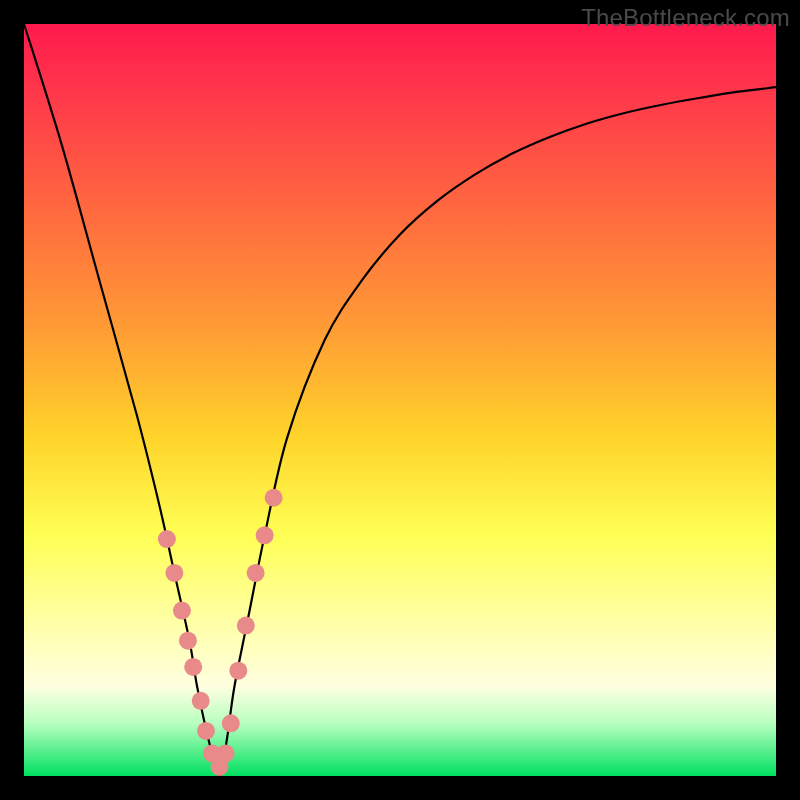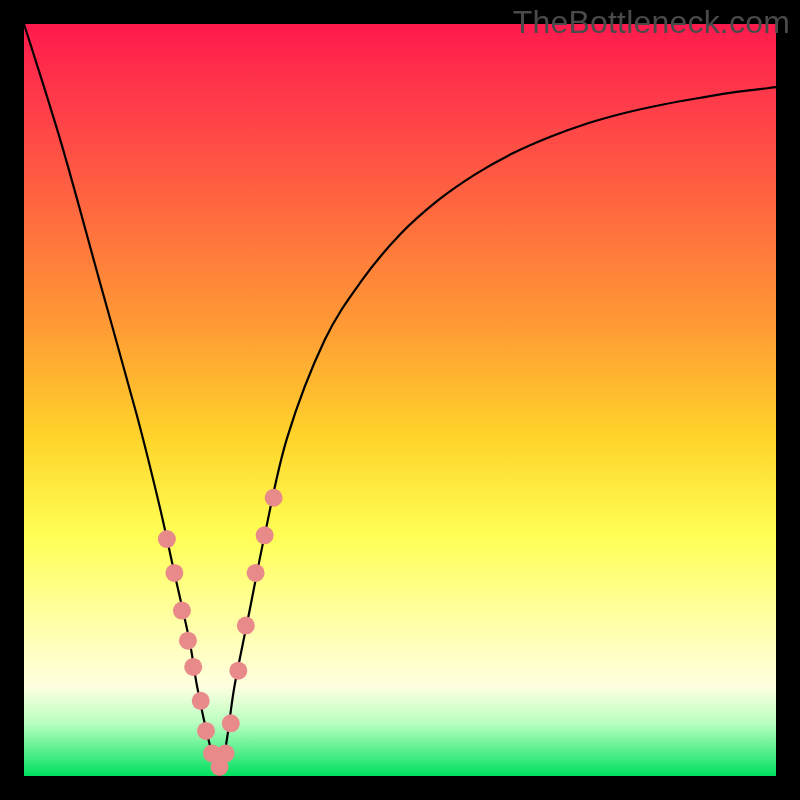--- a/index.html
+++ b/index.html
@@ -35,21 +35,21 @@
       #ffffe0 88%,
       #b8ffc0 93%,
       #00e060 100%
     );
   }
   .watermark {
     position: absolute;
     top: 4px;
     right: 10px;
     color: #4a4a4a;
-    font-size: 32px;
+    font-size: 24px;
     font-weight: 500;
     letter-spacing: 0.2px;
   }
   svg.curve {
     position: absolute;
     top: 0;
     left: 0;
     width: 752px;
     height: 752px;
     overflow: visible;

